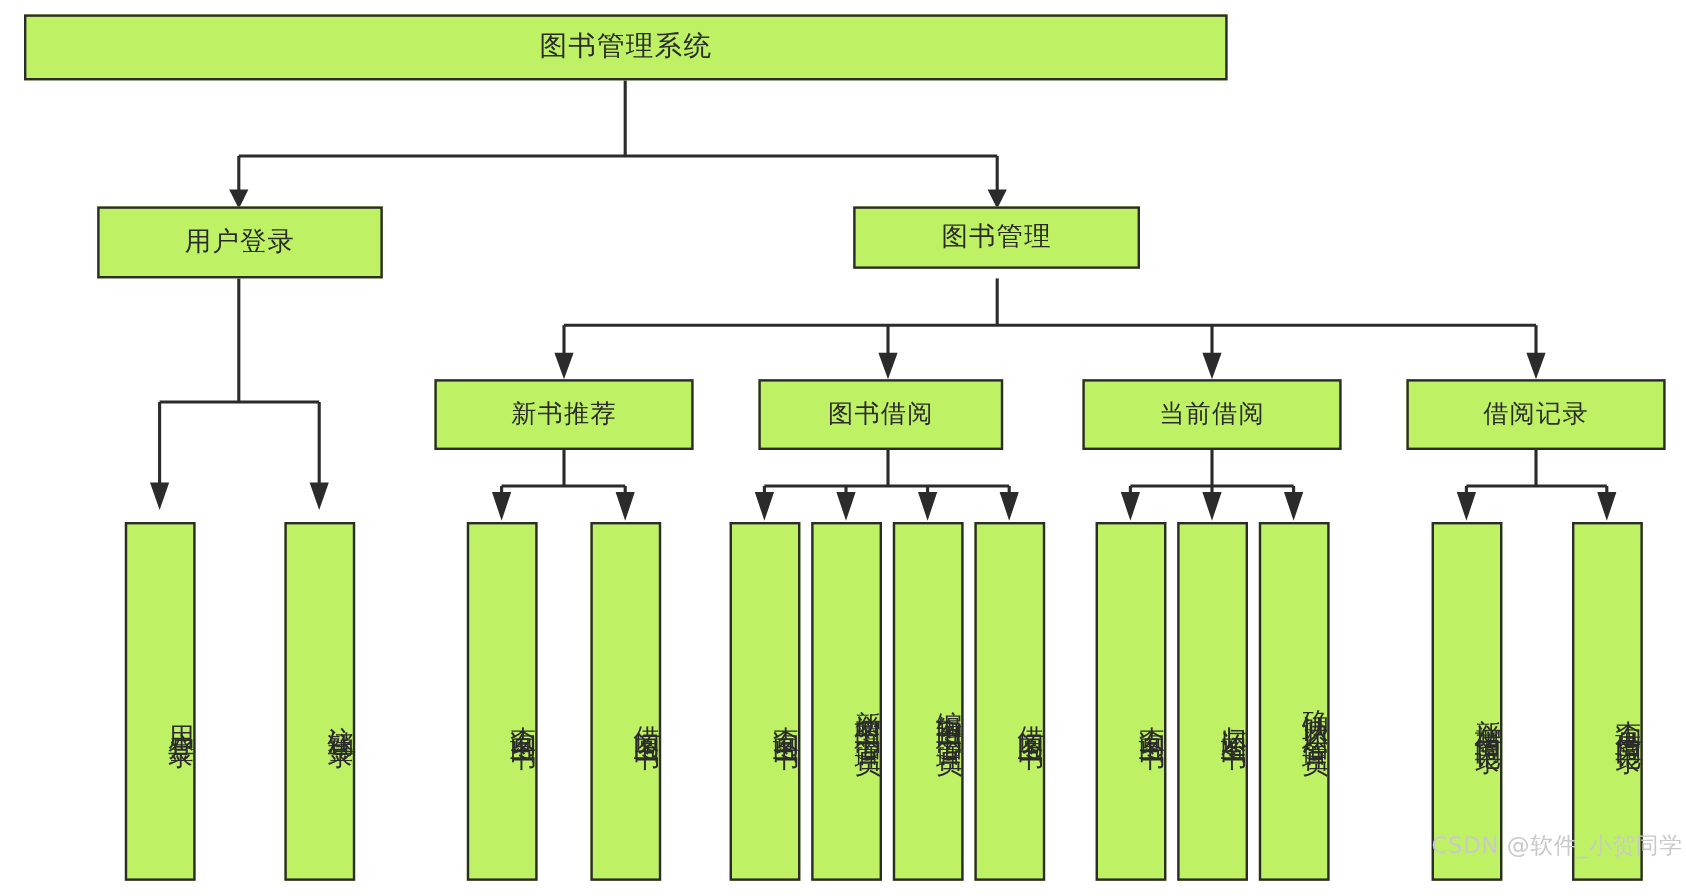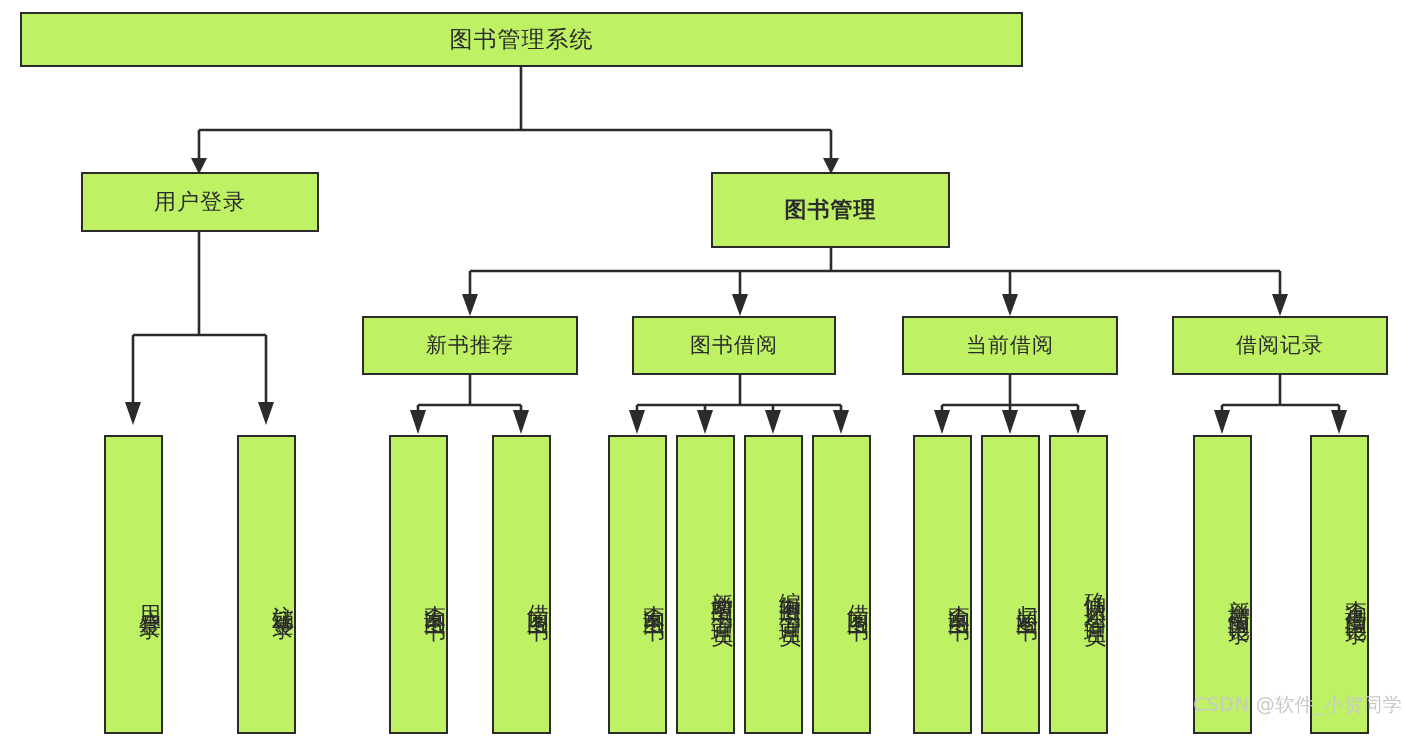--- a/index.html
+++ b/index.html
@@ -130,21 +130,21 @@
     <line x1="1222" y1="405" x2="1339" y2="405"></line>
     <line x1="1222" y1="405" x2="1222" y2="414"></line>
     <polygon points="1214,410 1230,410 1222,434"></polygon>
     <line x1="1339" y1="405" x2="1339" y2="414"></line>
     <polygon points="1331,410 1347,410 1339,434"></polygon>
   </svg>
 
   <div class="node root" style="left:20px;top:12px;width:1003px;height:55px;">图书管理系统</div>
 
   <div class="node lvl2" style="left:81px;top:172px;width:238px;height:60px;">用户登录</div>
-  <div class="node lvl2" style="left:711px;top:172px;width:239px;height:76px;font-weight:bold;">图书管理</div>
+  <div class="node lvl2" style="left:711px;top:172px;width:239px;height:52px;">图书管理</div>
 
   <div class="node lvl3" style="left:362px;top:316px;width:216px;height:59px;">新书推荐</div>
   <div class="node lvl3" style="left:632px;top:316px;width:204px;height:59px;">图书借阅</div>
   <div class="node lvl3" style="left:902px;top:316px;width:216px;height:59px;">当前借阅</div>
   <div class="node lvl3" style="left:1172px;top:316px;width:216px;height:59px;">借阅记录</div>
 
   <div class="node leaf" style="left:104px;top:435px;width:59px;height:299px;">用户登录</div>
   <div class="node leaf" style="left:237px;top:435px;width:59px;height:299px;">注销登录</div>
 
   <div class="node leaf" style="left:389px;top:435px;width:59px;height:299px;">查询图书</div>

